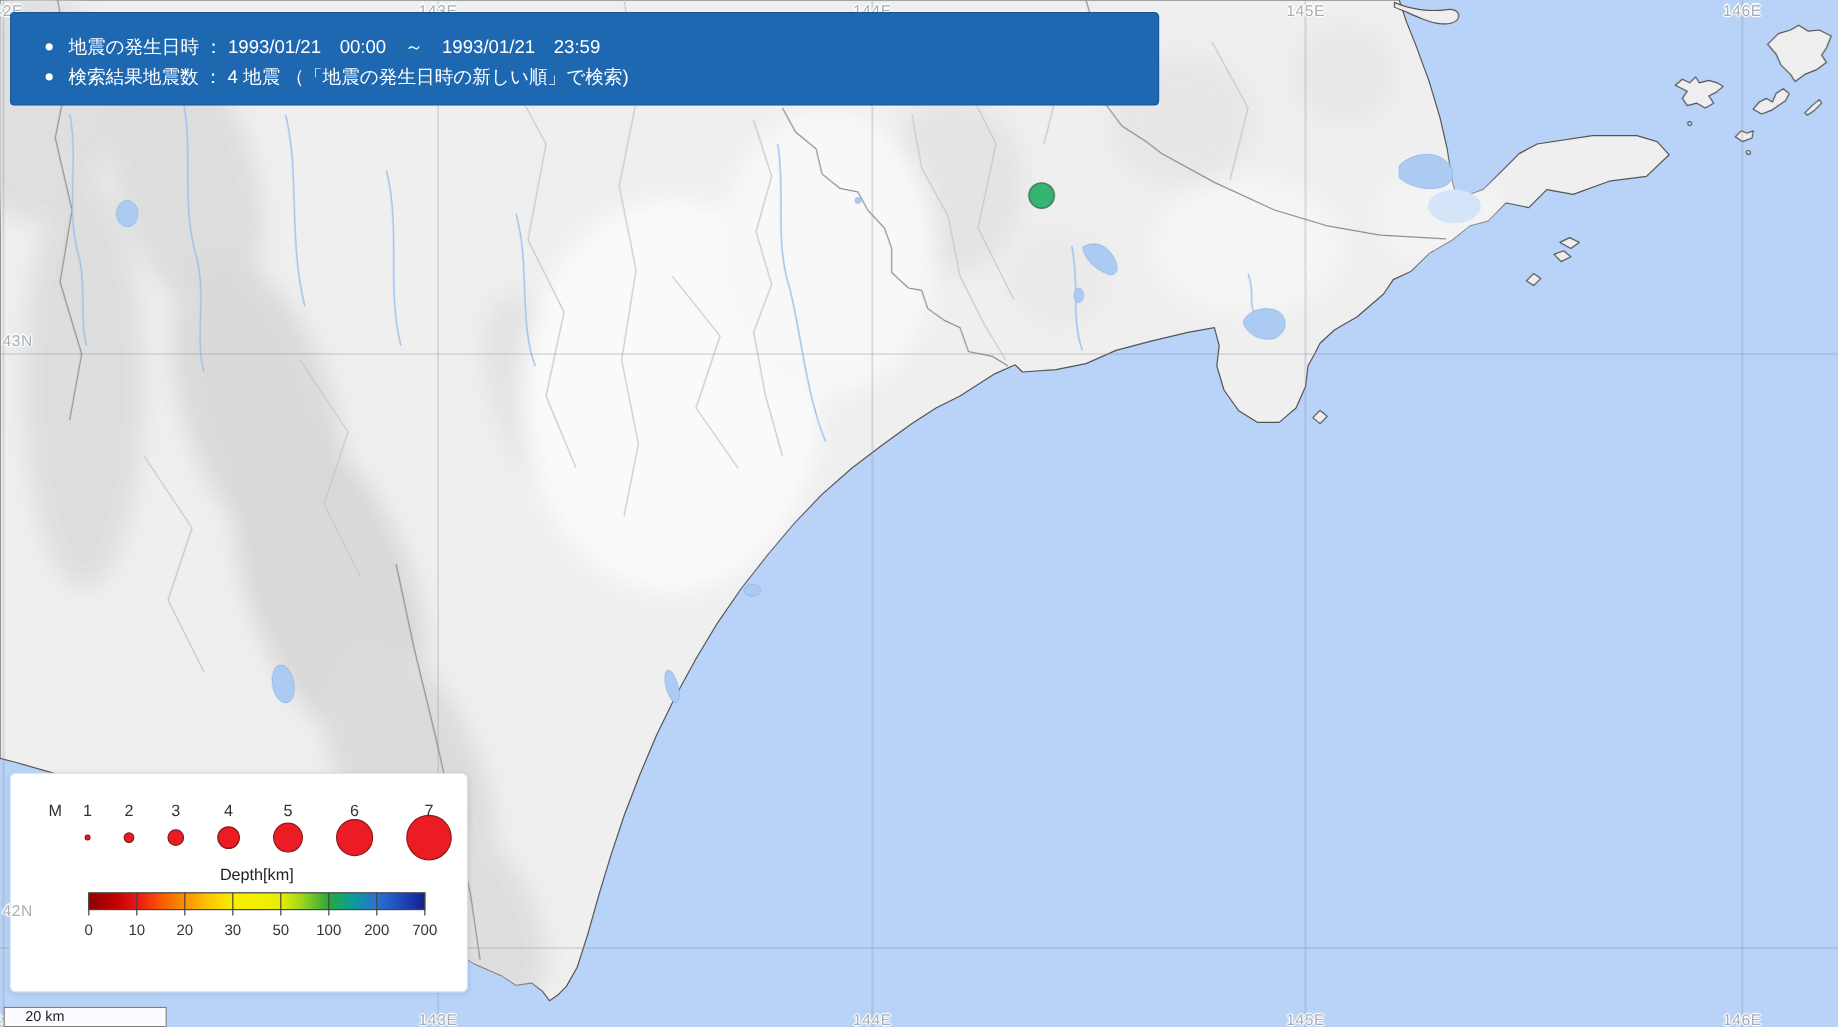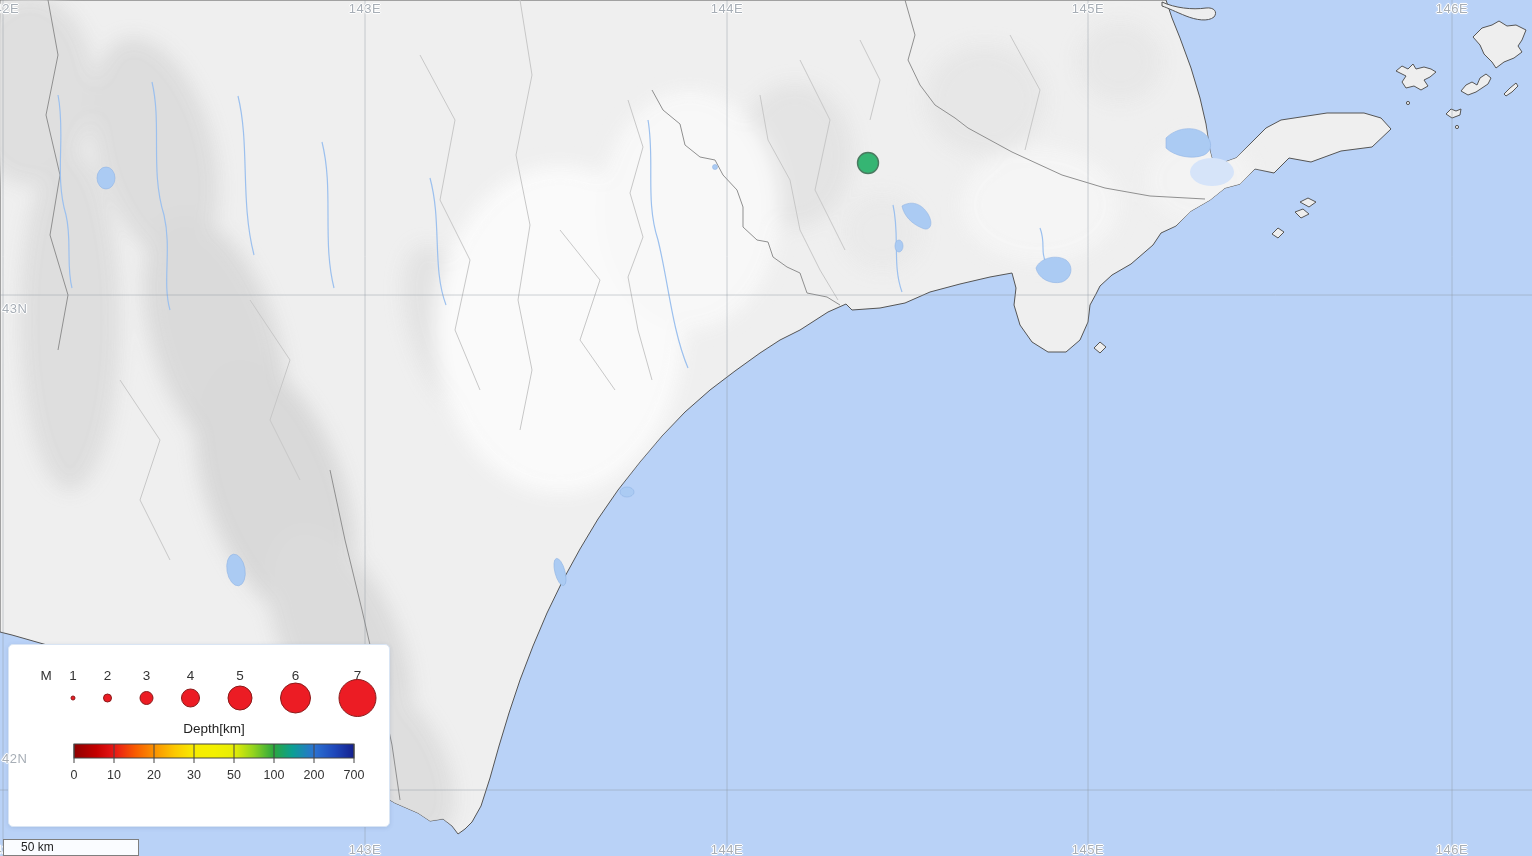--- a/index.html
+++ b/index.html
@@ -167,24 +167,28 @@
       <div class="grid-label top" style="left: 3px; top: 1px; transform: translateX(-50%);">142E</div>
       <div class="grid-label bottom" style="left: 3px; top: 842px; transform: translateX(-50%);">142E</div>
       <div class="grid-label top" style="left: 365px; top: 1px; transform: translateX(-50%);">143E</div>
       <div class="grid-label bottom" style="left: 365px; top: 842px; transform: translateX(-50%);">143E</div>
       <div class="grid-label top" style="left: 727px; top: 1px; transform: translateX(-50%);">144E</div>
       <div class="grid-label bottom" style="left: 727px; top: 842px; transform: translateX(-50%);">144E</div>
       <div class="grid-label top" style="left: 1088px; top: 1px; transform: translateX(-50%);">145E</div>
       <div class="grid-label bottom" style="left: 1088px; top: 842px; transform: translateX(-50%);">145E</div>
       <div class="grid-label top" style="left: 1452px; top: 1px; transform: translateX(-50%);">146E</div>
       <div class="grid-label bottom" style="left: 1452px; top: 842px; transform: translateX(-50%);">146E</div>
-      <div class="grid-label lat" style="left: 2px; top: 301px; text-align: right;">43N</div>
+      <div class="grid-label lat" style="left: 2px; top: 276px; text-align: right;">43N</div>
       <div class="grid-label lat" style="left: 2px; top: 751px;">42N</div>
     </div>
 
+  <div class="header">
+    <div class="hline"><span class="bullet"></span><span>地震の発生日時 ： 1993/01/21　00:00　～　1993/01/21　23:59</span></div>
+    <div class="hline"><span class="bullet"></span><span>検索結果地震数 ： 4 地震 （「地震の発生日時の新しい順」で検索)</span></div>
+  </div>
 
   <div class="legend">
     <svg id="legend-svg" width="380" height="181" viewBox="0 0 380 181">
         <defs>
           <linearGradient id="depthGrad" x1="0%" y1="0%" x2="100%" y2="0%">
             <stop offset="0%" stop-color="#8f0000"></stop>
             <stop offset="8%" stop-color="#c40000"></stop>
             <stop offset="14.3%" stop-color="#e81616"></stop>
             <stop offset="22%" stop-color="#f85c00"></stop>
             <stop offset="28.6%" stop-color="#fb9100"></stop>
@@ -230,15 +234,15 @@
         <line x1="265" y1="99" x2="265" y2="118" stroke="#444" stroke-width="1"></line>
         <text x="265" y="134" font-size="12.5" fill="#333" text-anchor="middle">100</text>
         <line x1="305" y1="99" x2="305" y2="118" stroke="#444" stroke-width="1"></line>
         <text x="305" y="134" font-size="12.5" fill="#333" text-anchor="middle">200</text>
         <line x1="345" y1="99" x2="345" y2="118" stroke="#444" stroke-width="1"></line>
         <text x="345" y="134" font-size="12.5" fill="#333" text-anchor="middle">700</text>
       </svg>
   </div>
 
   <div class="scalebar">
-    <span>50 km</span>
+    <span>20 km</span>
   </div>
 </div>
 
 </body></html>

